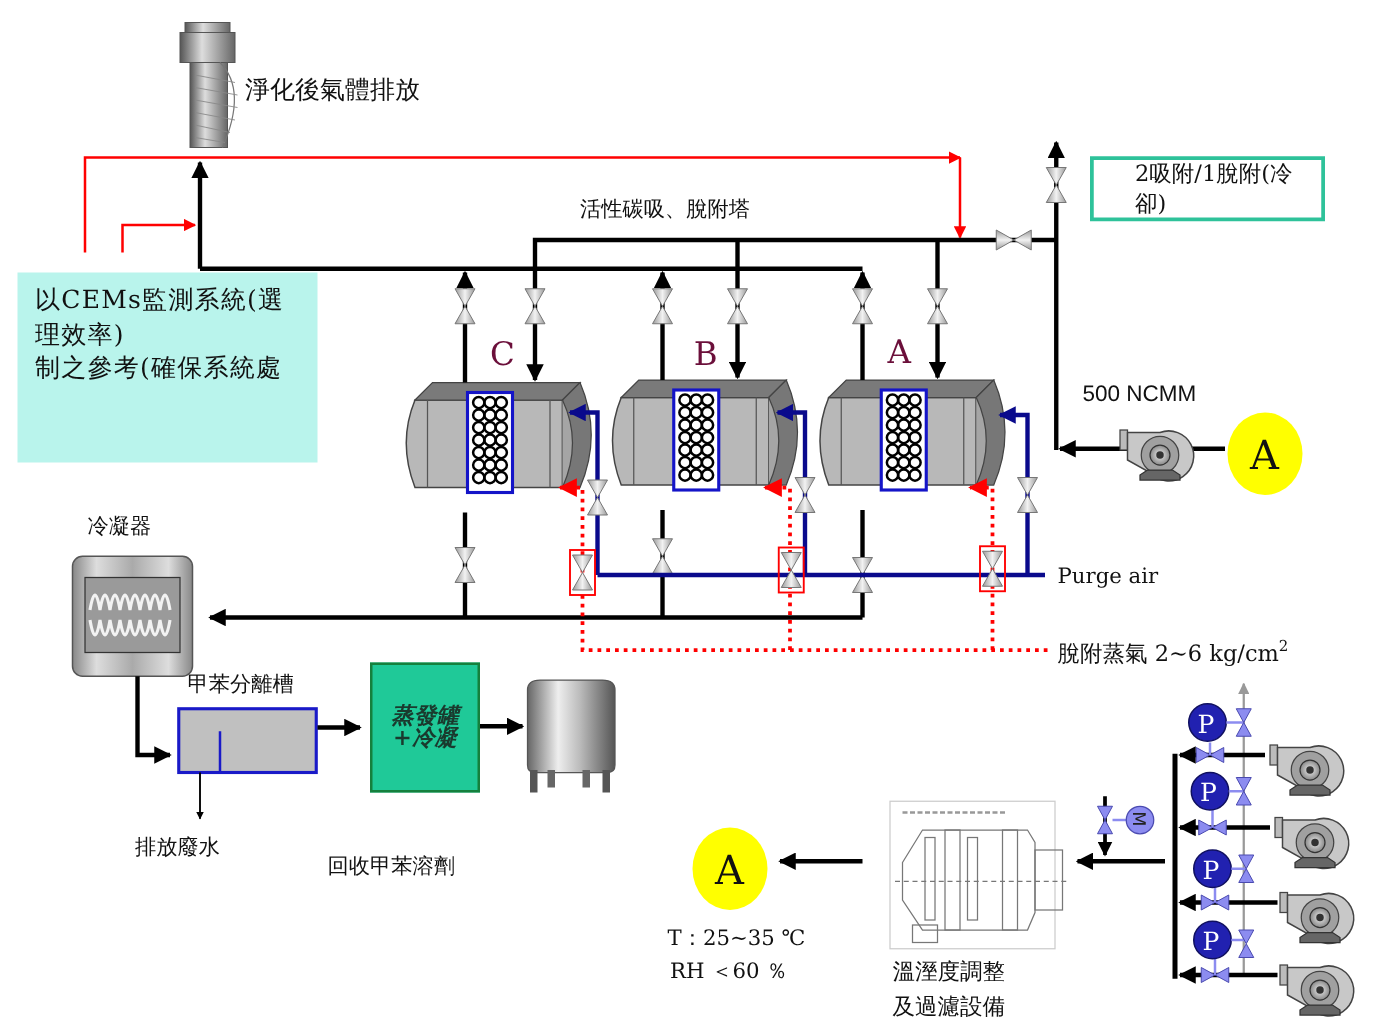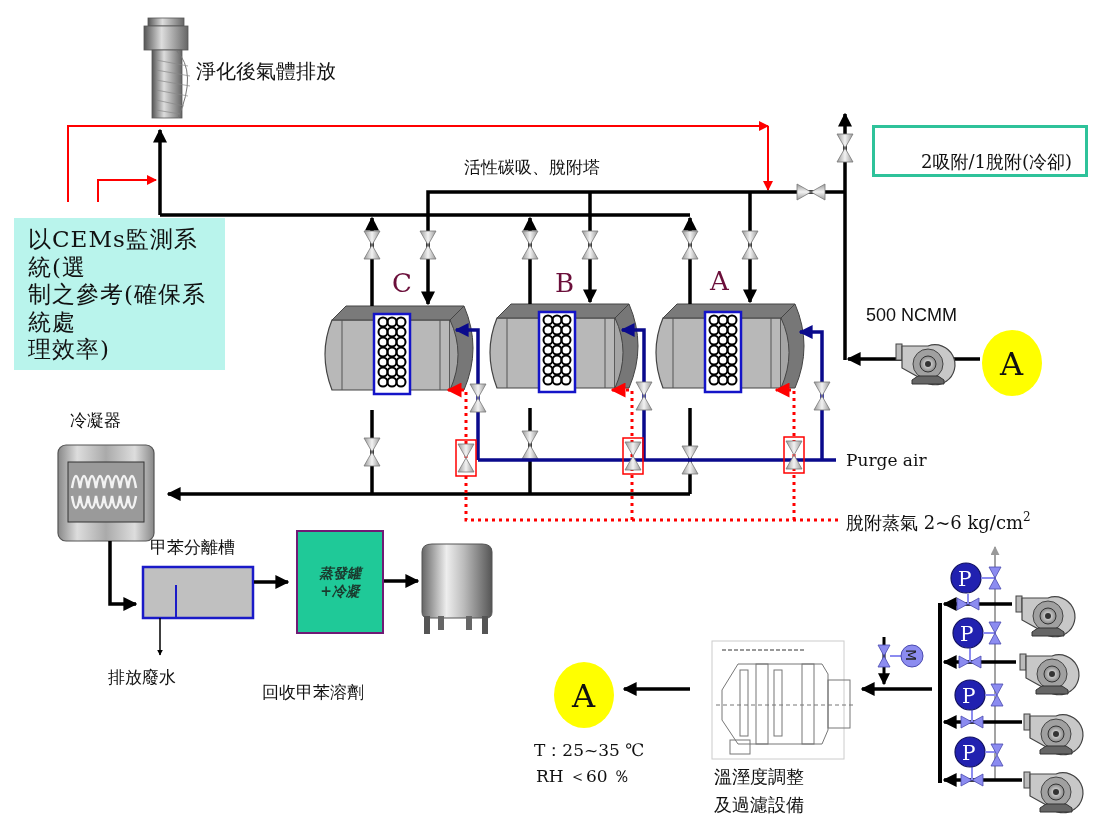--- a/index.html
+++ b/index.html
@@ -1,33 +1,33 @@
 <!DOCTYPE html>
 <html><head>
   <meta charset="utf-8">
   <style>
     html, body { margin: 0; padding: 0; background: #ffffff; }
     body { width: 1119px; height: 826px; position: relative; overflow: hidden;
            font-family: "DejaVu Serif", "Liberation Serif", serif; }
     #diagram { position: absolute; left: 0; top: 0; }
     .lbl { font-family: "DejaVu Serif", "Liberation Serif", serif; fill: #111; }
     .lbl-sans { font-family: "Liberation Sans", "DejaVu Sans", sans-serif; fill: #111; }
-    .note-box { position: absolute; left: 14px; top: 218px; width: 211px; height: 152px;
+    .note-box { position: absolute; left: 14px; top: 218px; width: 240px; height: 152px;
                 background: #b9f4ec; box-sizing: border-box; padding: 8px 10px 0 14px;
-                font-family: "DejaVu Serif", "Liberation Serif", serif; font-size: 23px;
+                font-family: "DejaVu Serif", "Liberation Serif", serif; font-size: 20px;
                 line-height: 27.5px; color: #111; letter-spacing: 1px; }
-    .mode-box { position: absolute; left: 872px; top: 125px; width: 216px; height: 52px;
+    .mode-box { position: absolute; left: 872px; top: 125px; width: 188px; height: 52px;
                 border: 3px solid #2ec29a; box-sizing: border-box; background: #fff;
-                display: flex; align-items: flex-end; justify-content: center;
+                display: flex; align-items: center; justify-content: center;
                 font-family: "DejaVu Serif", "Liberation Serif", serif; font-size: 18px; color: #111; padding-left: 33px; }
     .evap-box { position: absolute; left: 296px; top: 530px; width: 88px; height: 104px;
-                background: #1fc998; border: 2px solid #701a75; box-sizing: border-box;
+                background: #1fc998; border: 2px solid #15803d; box-sizing: border-box;
                 display: flex; flex-direction: column; align-items: center; justify-content: center;
                 font-family: "DejaVu Serif", serif; font-style: italic; font-weight: bold;
-                font-size: 14px; color: #1a3a2e; line-height: 18px; }
+                font-size: 18px; color: #1a3a2e; line-height: 18px; }
   </style>
 </head>
 <body>
 
 <svg id="diagram" width="1119" height="826" viewBox="0 0 1119 826" xmlns="http://www.w3.org/2000/svg">
   <defs>
     <marker id="arrBlack" viewBox="0 0 10 10" refX="9" refY="5" markerWidth="4" markerHeight="4" orient="auto">
       <path d="M0,0 L10,5 L0,10 z" fill="#000"></path>
     </marker>
     <marker id="arrRed" viewBox="0 0 10 10" refX="9" refY="5" markerWidth="5" markerHeight="5" orient="auto">
@@ -355,22 +355,22 @@
     <line x1="985" y1="752" x2="997" y2="752" stroke="#8c8cf0" stroke-width="2"></line>
     <use href="#valveBlueV" x="997" y="755"></use>
     <g transform="translate(1054,786)">
         <use href="#blower"></use>
       </g>
   </g>
 </svg>
 
 <div class="note-box">
   <div>以CEMs監測系統(選</div>
+  <div>理效率)</div>
   <div>制之參考(確保系統處</div>
-  <div>理效率)</div>
 </div>
 
 <div class="mode-box">
   <span>2吸附/1脫附(冷卻)</span>
 </div>
 
 <div class="evap-box">
   <span>蒸發罐</span>
   <span>+冷凝</span>
 </div>

